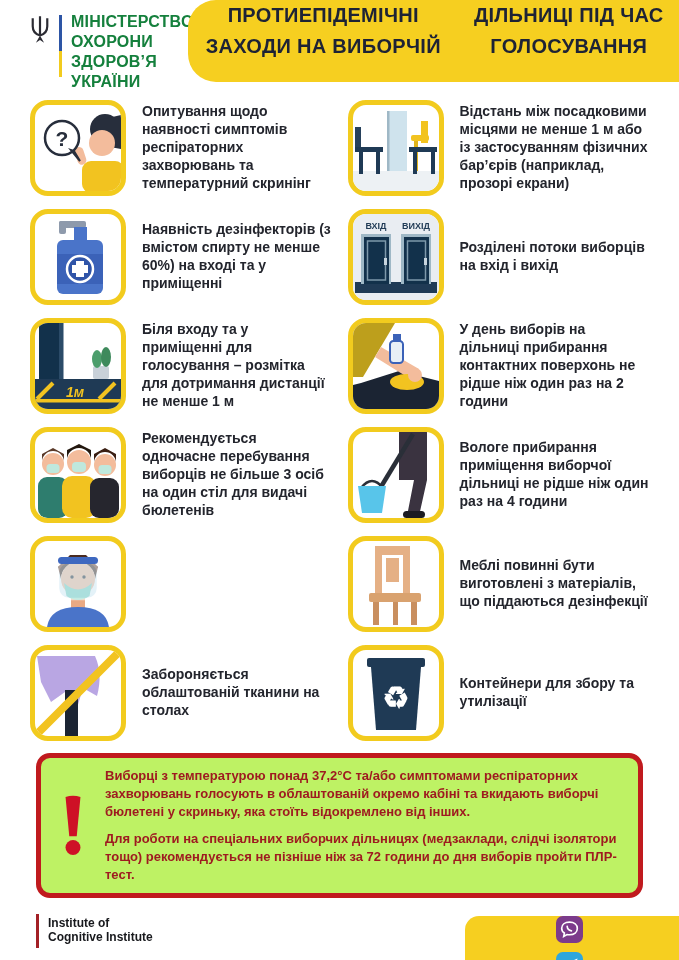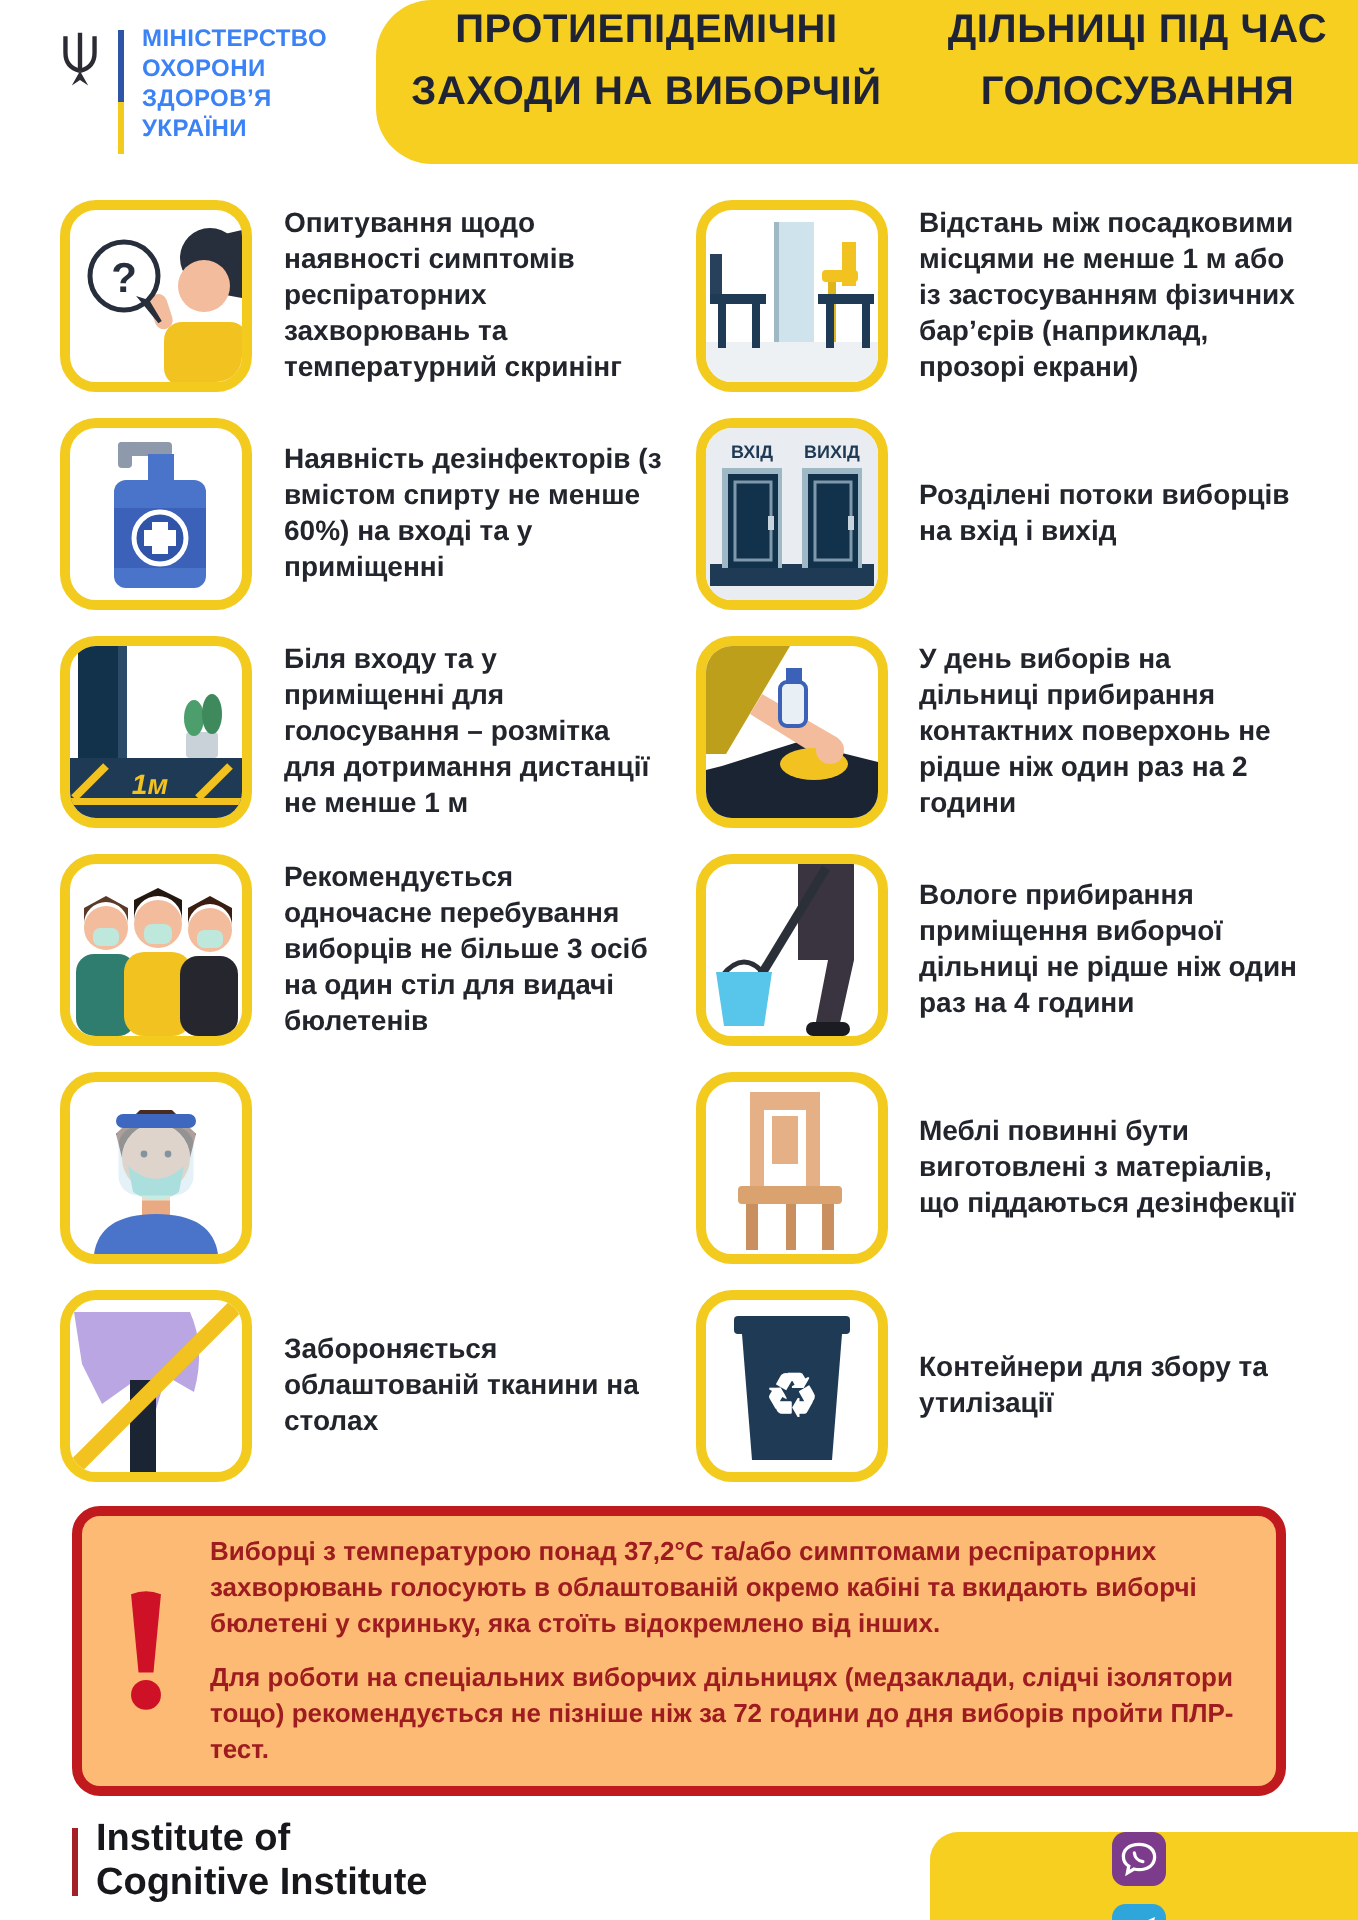--- a/index.html
+++ b/index.html
@@ -5,43 +5,43 @@
   * { box-sizing: border-box; margin: 0; padding: 0; }
   html,body { background:#fff; }
   body { font-family:"Liberation Sans", sans-serif; }
   .poster { position:relative; width:679px; height:960px; margin:0 auto; background:#fff; overflow:hidden; display:flex; flex-direction:column; }
 
   
   header { position:relative; height:88px; flex:none; }
   .logo { position:absolute; left:30px; top:12px; display:flex; align-items:flex-start; gap:9px; }
   .trident { margin-top:3px; flex:none; }
   .logo-divider { width:3px; height:62px; margin-top:3px; background:linear-gradient(#2D55A5 0 58%, #F2CB1E 58% 100%); flex:none; }
-  .logo-text { font-size:12px; line-height:1.25; font-weight:700; color:#3b82f6; letter-spacing:.2px; }
+  .logo-text { font-size:16px; line-height:1.25; font-weight:700; color:#15803d; letter-spacing:.2px; }
   .title-band { position:absolute; left:188px; right:0; top:0; height:82px; background:#F6CF20; border-radius:28px 0 0 28px; display:flex; flex-direction:row; justify-content:center; text-align:center; }
   .title-band div { font-size:20px; font-weight:800; line-height:1.55; color:#1E2335; letter-spacing:.3px; }
 
   
   .grid { flex:none; padding:12px 30px 0; display:grid; grid-template-columns:1fr 1fr; column-gap:16px; row-gap:13px; }
   .item { display:flex; align-items:center; gap:16px; }
   .icon-box { flex:none; width:96px; height:96px; border:5px solid #F2CB1E; border-radius:18px; background:#fff; overflow:hidden; }
   .icon-box svg { display:block; width:100%; height:100%; }
   .item-text { font-size:14px; font-weight:700; line-height:1.28; color:#23252D; }
   svg text { font-family:"Liberation Sans", sans-serif; font-weight:700; }
 
   
-  .warning { position:relative; margin:12px 36px 0; border:5px solid #C01A1E; border-radius:14px; background:#fdba74; padding:9px 18px 9px 64px; }
+  .warning { position:relative; margin:12px 36px 0; border:5px solid #C01A1E; border-radius:14px; background:#bef264; padding:9px 18px 9px 64px; }
   .excl { position:absolute; left:18px; top:50%; transform:translateY(-50%); }
   .warning p { font-size:13px; font-weight:700; line-height:1.4; color:#9E1B20; }
   .warning p + p { margin-top:8px; }
 
   
   footer { margin-top:auto; position:relative; height:58px; flex:none; display:flex; align-items:center; }
   .institute { display:flex; align-items:center; gap:9px; margin-left:36px; }
   .institute-bar { width:3px; height:34px; background:#A32026; flex:none; }
-  .institute-text { font-size:19px; font-weight:800; line-height:1.15; color:#17181C; }
+  .institute-text { font-size:12px; font-weight:800; line-height:1.15; color:#17181C; }
   .channel-badge { position:absolute; right:0; bottom:0; height:44px; background:#F6CF20; border-radius:14px 0 0 0; display:flex; align-items:center; gap:9px; padding:0 22px 4px 16px; cursor:pointer;flex-direction:column; }
   .badge-icon { flex:none; width:27px; height:27px; }
   .channel-label { font-size:19px; font-weight:800; color:#1E2335; letter-spacing:.2px; }
 </style>
 </head>
 <body>
 
 <div class="poster">
 
   <header>

